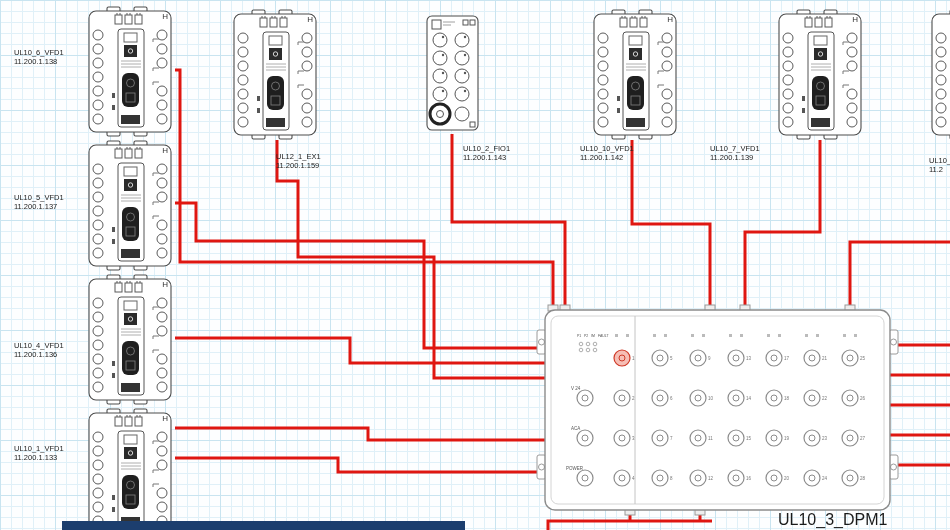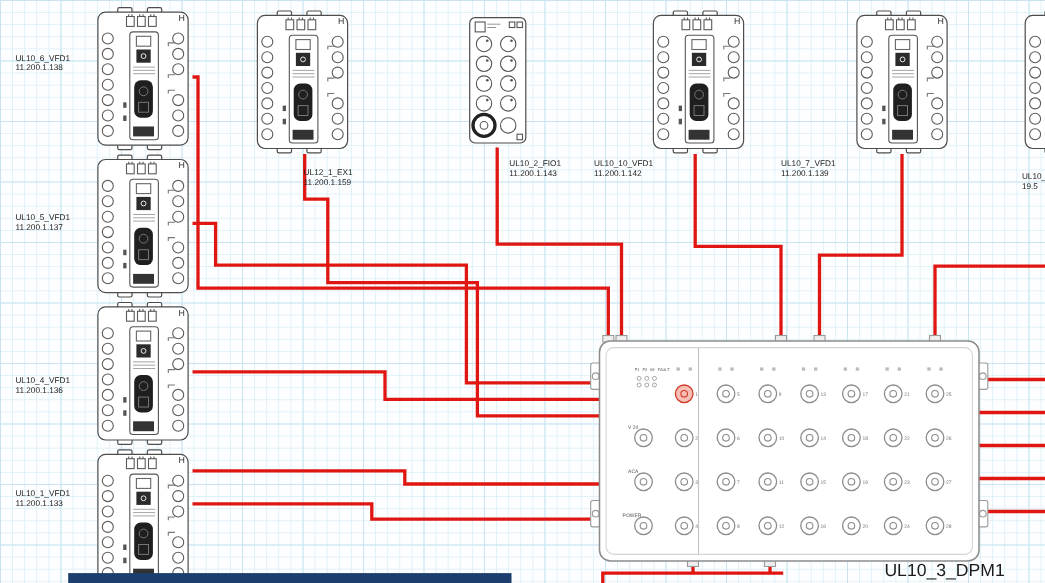--- a/index.html
+++ b/index.html
@@ -12,21 +12,21 @@
       linear-gradient(#e0f0f8 1px, transparent 1px),
       linear-gradient(90deg,#e0f0f8 1px, transparent 1px);
     background-size:55px 55px,55px 55px,11px 11px,11px 11px;
   }
   .layer{position:absolute;left:0;top:0;z-index:2;}
   .module{position:absolute;z-index:3;}
   .module svg{display:block;}
   .h-label{position:absolute;top:7px;right:7px;font-size:8px;color:#333;}
   .dev-label{position:absolute;z-index:4;font-size:7.5px;line-height:9px;color:#222;white-space:nowrap;}
   .dpm{position:absolute;z-index:3;}
-  .dpm-title{position:absolute;left:778px;top:511px;z-index:4;font-size:16px;color:#1a1a1a;white-space:nowrap;margin-left:26px;}
+  .dpm-title{position:absolute;left:778px;top:511px;z-index:4;font-size:16px;color:#1a1a1a;white-space:nowrap;}
   .bottom-bar{position:absolute;left:62px;top:521px;width:403px;height:9px;z-index:5;}
 </style>
 </head>
 <body>
 
 <svg width="0" height="0" style="position:absolute">
   <defs>
     <symbol id="sym-vfd" viewBox="0 0 90 133">
       <g fill="#fff" stroke="#4d4d4d" stroke-width="1.1">
         <rect x="22" y="2" width="13" height="7" rx="1.5"></rect>
@@ -207,31 +207,31 @@
     <div>11.200.1.133</div>
   </div>
   <div class="dev-label" style="left:276px;top:152px">
     <div>UL12_1_EX1</div>
     <div>11.200.1.159</div>
   </div>
   <div class="dev-label" style="left:463px;top:144px">
     <div>UL10_2_FIO1</div>
     <div>11.200.1.143</div>
   </div>
-  <div class="dev-label" style="left:540px;top:144px">
+  <div class="dev-label" style="left:580px;top:144px">
     <div>UL10_10_VFD1</div>
     <div>11.200.1.142</div>
   </div>
   <div class="dev-label" style="left:710px;top:144px">
     <div>UL10_7_VFD1</div>
     <div>11.200.1.139</div>
   </div>
   <div class="dev-label" style="left:929px;top:156px">
     <div>UL10_</div>
-    <div>19.5</div>
+    <div>11.2</div>
   </div>
 
   <div class="dpm" style="left:535px;top:304px;width:365px;height:212px">
     <svg id="dpm-svg" width="365" height="212" viewBox="0 0 365 212">
       <g fill="#fff" stroke="#9a9a9a" stroke-width="1">
         <rect x="2" y="26" width="9" height="24" rx="2"></rect>
         <rect x="2" y="151" width="9" height="24" rx="2"></rect>
         <rect x="354" y="26" width="9" height="24" rx="2"></rect>
         <rect x="354" y="151" width="9" height="24" rx="2"></rect>
         <circle cx="6.5" cy="38" r="3"></circle>

